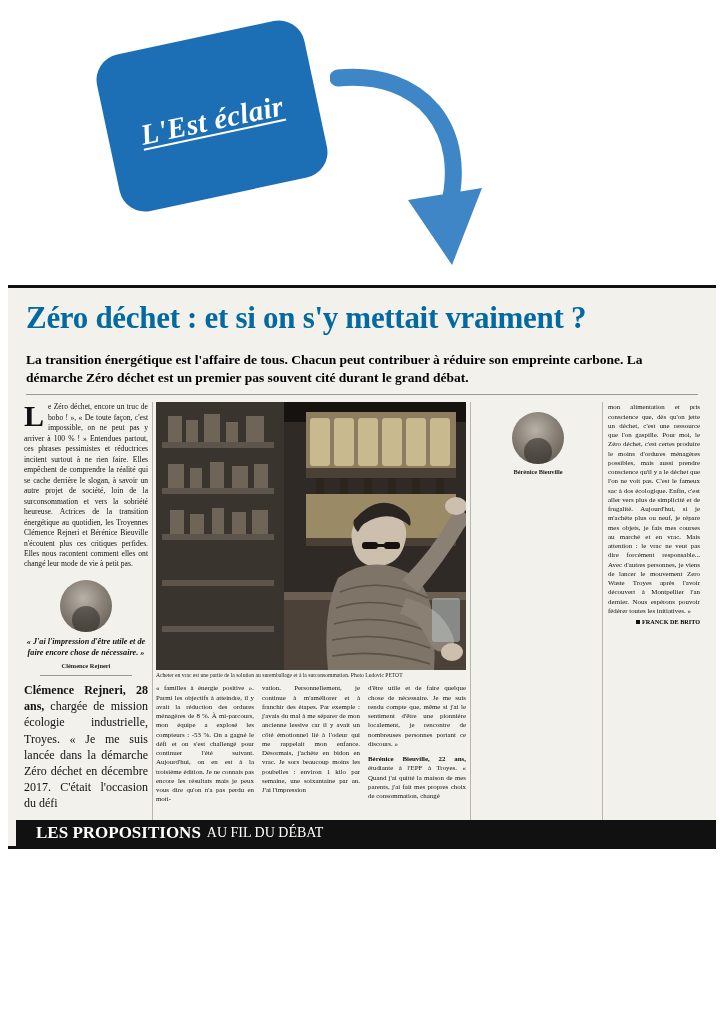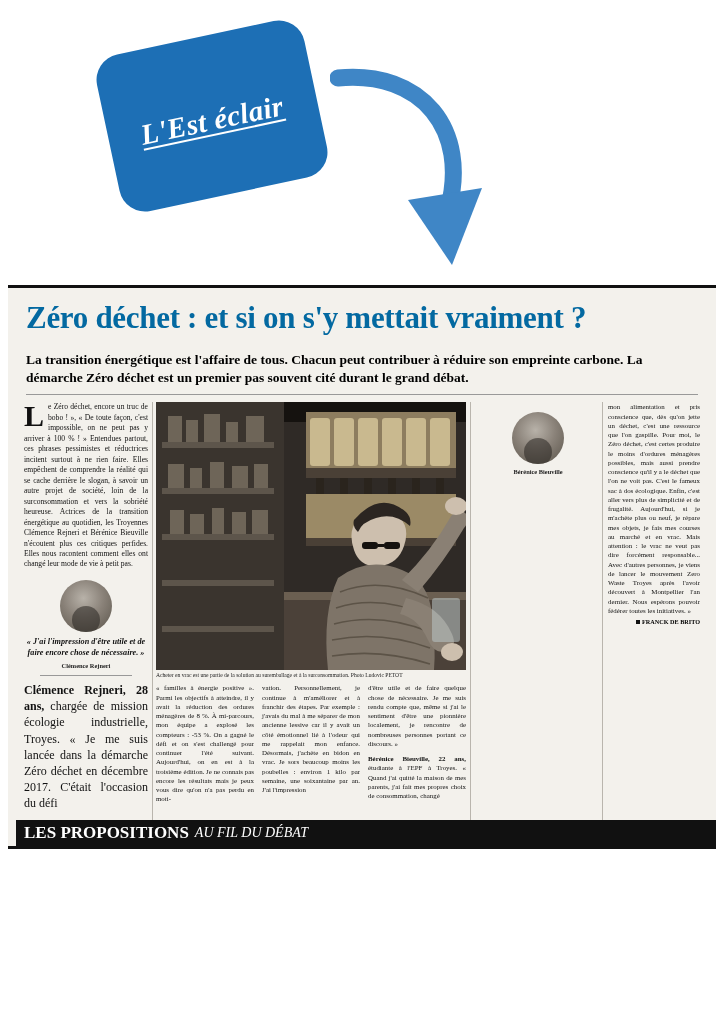--- a/index.html
+++ b/index.html
@@ -238,36 +238,35 @@
   .banner {
     position: absolute;
     left: 8px;
     bottom: 0;
     width: 708px;
     height: 26px;
     background: #111;
     color: #fff;
     display: flex;
     align-items: center;
-    padding-left: 8px;
+    padding-left: 20px;
     box-sizing: border-box;
   }
   .banner .b1 {
     font-family: "Liberation Serif", serif;
     font-weight: bold;
     font-size: 17px;
     color: #fff;
     letter-spacing: 0px;
   }
   .banner .b2 {
     font-family: "Liberation Serif", serif;
     font-size: 14px;
     color: #fff;
     margin-left: 6px;
-    font-style: italic;
   }
   .signature {
     font-size: 6.2px;
     font-weight: bold;
     text-align: right;
     margin-top: 3px;
   }
   .sq { display:inline-block; width:4px; height:4px; background:#111; margin-right:2px; }
 </style>
 </head>

